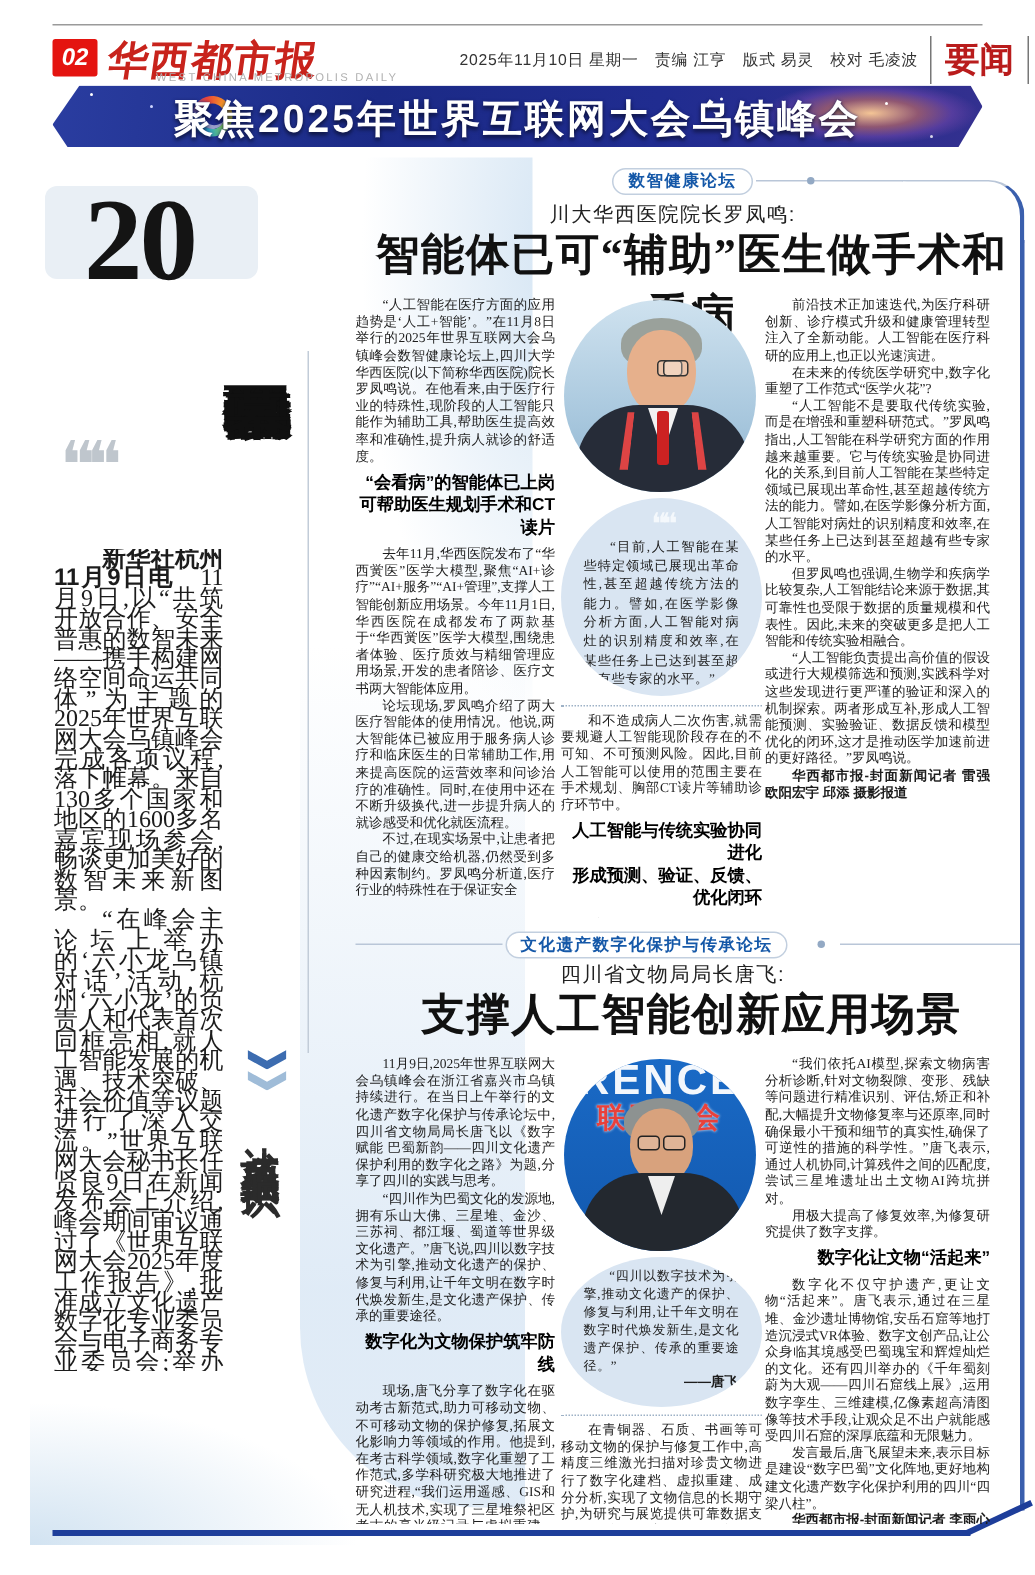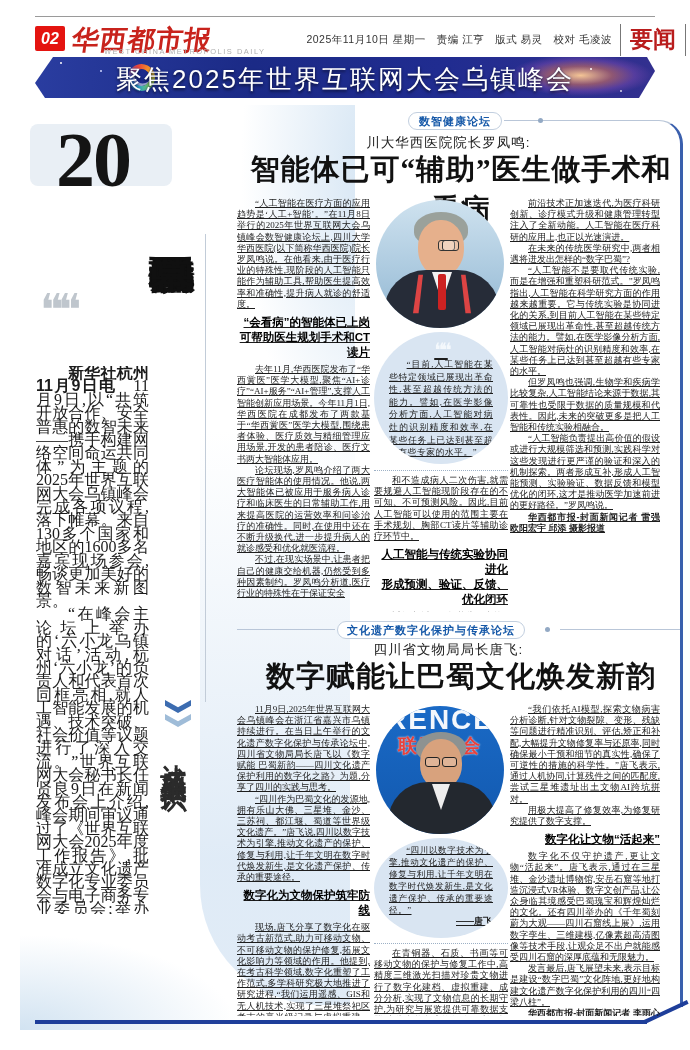--- a/index.html
+++ b/index.html
@@ -33,21 +33,21 @@
     clip-path:polygon(18px 0, 612px 0, 620px 14px, 604px 41px, 10px 41px, 0 26px); }
   #banner-stars { left:60px; top:62px; width:2px; height:2px; background:#fff; border-radius:50%;
     box-shadow: 40px 8px 0 #cfd6ff, 420px 3px 0 #ffffff, 470px 22px 0 #cfd6ff, 530px 6px 0 #ffffff,
                 120px 24px 0 rgba(255,255,255,.7), 560px 28px 0 rgba(255,255,255,.8); }
   #wic-logo { left:128px; top:64px; width:27px; height:27px; border-radius:50%;
     background:conic-gradient(#e8433a,#f5a623,#7ec24a,#2aa9d2,#3a55c0,#e8433a);
     transform:rotate(-18deg); }
   #wic-logo-inner { left:5px; top:5px; width:17px; height:17px; border-radius:50%;
     background:#1d2b8c; box-shadow:inset 2px -2px 0 rgba(255,255,255,.55); }
   #banner-title { left:35px; top:62px; width:620px; text-align:center; color:#fff;
-    font-family:"Liberation Sans", sans-serif; font-weight:normal; font-size:26px; letter-spacing:2px;
+    font-family:"Liberation Sans", sans-serif; font-weight:bold; font-size:26px; letter-spacing:2px;
     text-shadow:0 2px 3px rgba(0,0,0,.55), 0 0 2px rgba(30,40,120,.8); }
 
   
   .deco { pointer-events:none; }
   #deco-band { left:30px; top:124px; width:142px; height:62px; background:#e9eff5; border-radius:8px; }
   #deco-swoosh1 { left:205px; top:105px; width:150px; height:620px;
     background:radial-gradient(ellipse 220px 520px at 115% 10%, rgba(203,223,241,.85), rgba(203,223,241,0) 62%); }
   #deco-swoosh2 { left:200px; top:430px; width:150px; height:575px;
     background:linear-gradient(to bottom, rgba(222,234,246,0), rgba(222,234,246,.95) 75%); border-radius:0 0 0 120px; }
   #deco-swoosh3 { left:20px; top:880px; width:330px; height:150px;
@@ -81,21 +81,21 @@
   
   .badge-pill { height:18px; border:1px solid #c2cfdf; border-radius:9px; background:#fff;
     font-family:"Liberation Sans", sans-serif; font-weight:bold; font-size:11px; color:#1558a8;
     text-align:center; line-height:16px; letter-spacing:1px; }
   .sep-line { height:1px; background:#b9c6d8; }
   .sep-dot { width:5px; height:5px; border-radius:50%; background:#93a9c4; }
   .kicker { width:423px; left:237px; text-align:center; font-family:"Liberation Sans", sans-serif;
     font-size:13.5px; color:#222; letter-spacing:1px; }
   .headline { width:448px; left:237px; text-align:center; font-size:29px; font-weight:900; color:#111;
     letter-spacing:1px; }
-  .ncol { font-size:9px; line-height:11.2px; color:#1d1d1d; text-align:justify; overflow:hidden;text-decoration:underline; }
+  .ncol { font-size:9px; line-height:11.2px; color:#1d1d1d; text-align:justify; overflow:hidden; }
   .ncol p { text-indent:2em; }
   .ncol .sub { font-family:"Liberation Sans", sans-serif; font-weight:bold; font-size:11.5px;
     line-height:15px; color:#000; text-align:right; text-indent:0; margin:5px 0 4px; }
   .byline { font-family:"Liberation Sans", sans-serif; font-weight:bold; }
   .photo-circle { width:128px; height:128px; border-radius:50%; overflow:hidden; }
   .quote-bubble { width:134px; border-radius:50%; background:#d9e5f2; overflow:hidden;
     text-align:justify; }
   .quote-bubble .qmark { display:block; text-align:center; font-size:20px; color:#f4f8fc;
     letter-spacing:-4px; line-height:16px; }
   .quote-bubble .qtext { display:block; font-size:8.8px; line-height:12.6px; color:#222;
@@ -255,33 +255,33 @@
       <div class="sub">
         <span>人工智能与传统实验协同进化</span><br>
         <span>形成预测、验证、反馈、优化闭环</span>
       </div>
       <p>近年来,以人工智能为代表的</p>
     </div>
   </div>
 
   <div class="abs ncol" id="h-col3">
     <p>前沿技术正加速迭代,为医疗科研创新、诊疗模式升级和健康管理转型注入了全新动能。人工智能在医疗科研的应用上,也正以光速演进。</p>
-    <p>在未来的传统医学研究中,两者相遇将迸发出怎样的“数字巴蜀”?</p>
+    <p>在未来的传统医学研究中,数字化重塑了工作范式“医学火花”?</p>
     <p>“人工智能不是要取代传统实验,而是在增强和重塑科研范式。”罗凤鸣指出,人工智能在科学研究方面的作用越来越重要。它与传统实验是协同进化的关系,到目前人工智能在某些特定领域已展现出革命性,甚至超越传统方法的能力。譬如,在医学影像分析方面,人工智能对病灶的识别精度和效率,在某些任务上已达到甚至超越有些专家的水平。</p>
     <p>但罗凤鸣也强调,生物学和疾病学比较复杂,人工智能结论来源于数据,其可靠性也受限于数据的质量规模和代表性。因此,未来的突破更多是把人工智能和传统实验相融合。</p>
     <p>“人工智能负责提出高价值的假设或进行大规模筛选和预测,实践科学对这些发现进行更严谨的验证和深入的机制探索。两者形成互补,形成人工智能预测、实验验证、数据反馈和模型优化的闭环,这才是推动医学加速前进的更好路径。”罗凤鸣说。</p>
     <p class="byline">华西都市报-封面新闻记者 雷强 欧阳宏宇 邱添 摄影报道</p>
   </div>
 
   <div class="abs sep-line" id="c-lineL"></div>
   <div class="abs badge-pill" id="c-badge">文化遗产数字化保护与传承论坛</div>
   <div class="abs sep-dot" id="c-dot"></div>
   <div class="abs sep-line" id="c-lineR"></div>
   <div class="abs kicker" id="c-kicker">四川省文物局局长唐飞:</div>
-  <div class="abs headline" id="c-headline">数字赋能让巴蜀文化焕发新韵</div>
+  <div class="abs headline" id="c-headline">支撑人工智能创新应用场景</div>
 
   <div class="abs ncol" id="c-col1">
     <p>11月9日,2025年世界互联网大会乌镇峰会在浙江省嘉兴市乌镇持续进行。在当日上午举行的文化遗产数字化保护与传承论坛中,四川省文物局局长唐飞以《数字赋能 巴蜀新韵——四川文化遗产保护利用的数字化之路》为题,分享了四川的实践与思考。</p>
     <p>“四川作为巴蜀文化的发源地,拥有乐山大佛、三星堆、金沙、三苏祠、都江堰、蜀道等世界级文化遗产。”唐飞说,四川以数字技术为引擎,推动文化遗产的保护、修复与利用,让千年文明在数字时代焕发新生,是文化遗产保护、传承的重要途径。</p>
     <div class="sub">数字化为文物保护筑牢防线</div>
     <p>现场,唐飞分享了数字化在驱动考古新范式,助力可移动文物、不可移动文物的保护修复,拓展文化影响力等领域的作用。他提到,在考古科学领域,数字化重塑了工作范式,多学科研究极大地推进了研究进程,“我们运用遥感、GIS和无人机技术,实现了三星堆祭祀区考古的毫米级记录与虚拟重建。这不仅提升了考古发现的能力,也极大推动和展示了考古现场的全貌,可以云共享巴蜀文明元素的发展发现之旅。”</p>
   </div>
 
   <div class="abs ncol" id="c-col2">
     <div class="photo-circle" id="c-photo">

